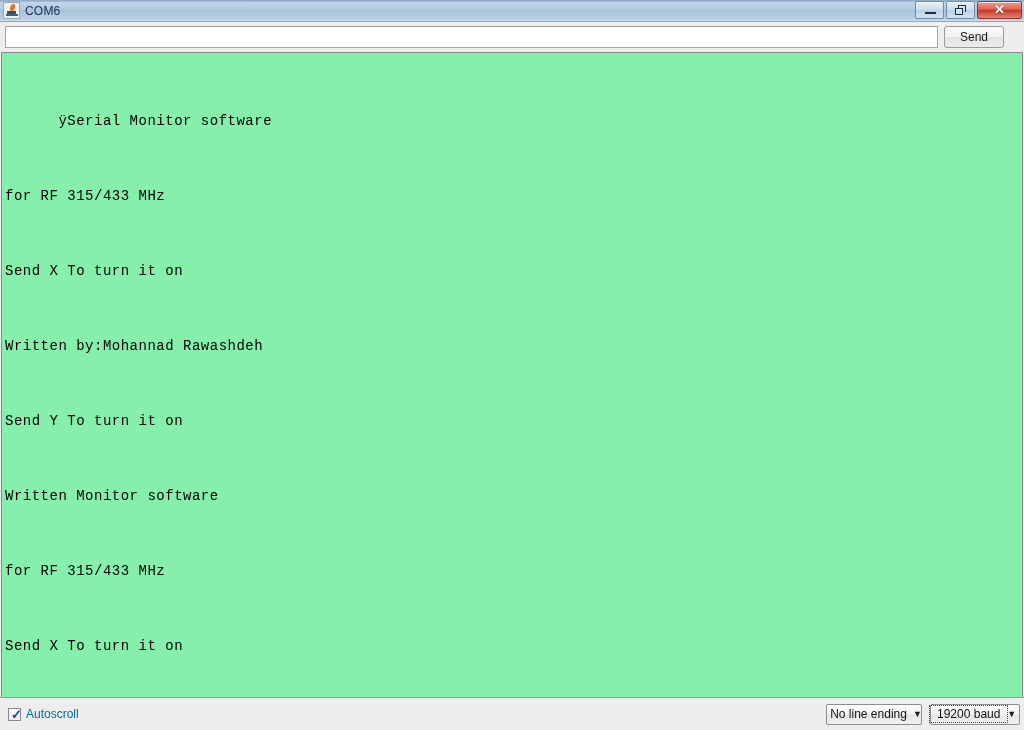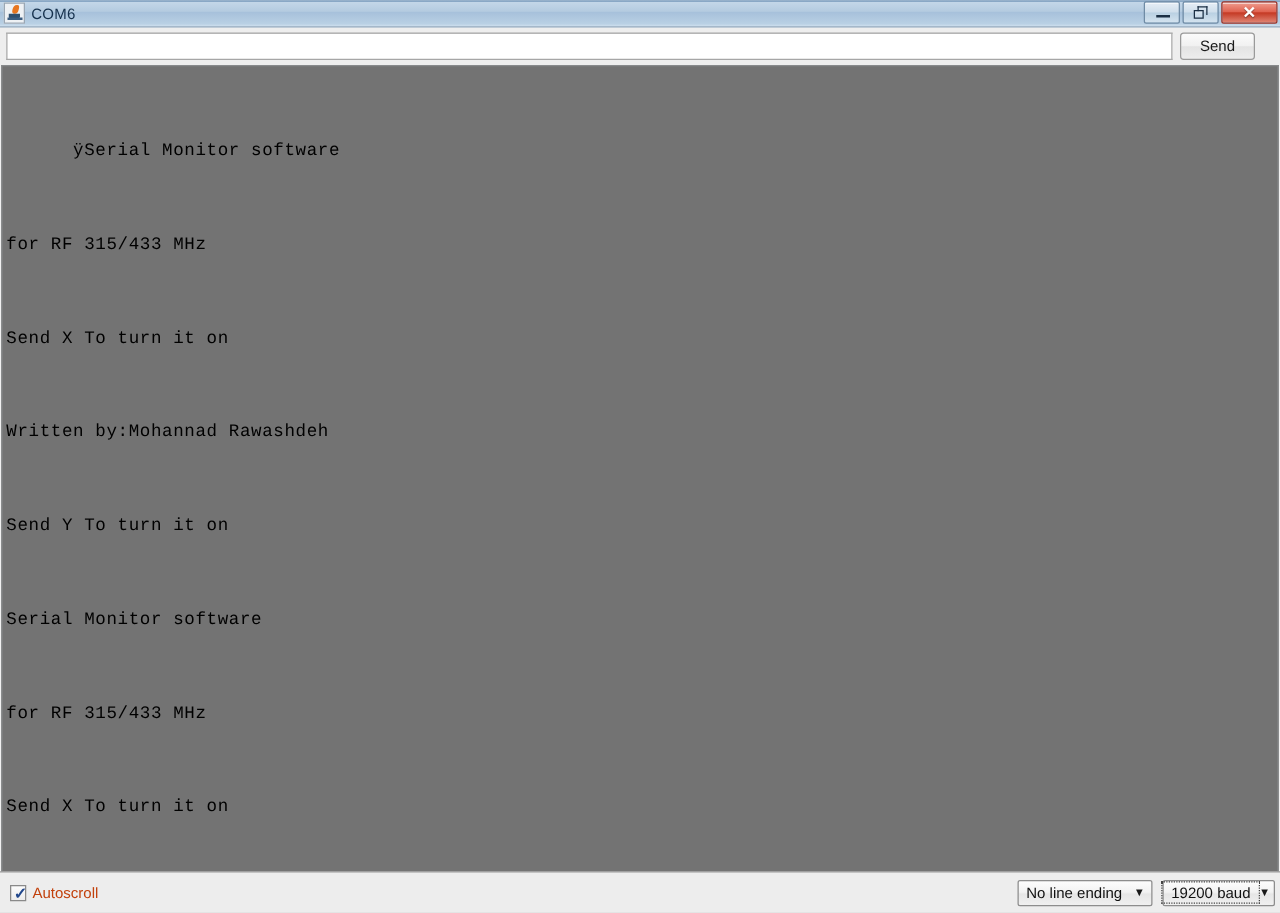--- a/index.html
+++ b/index.html
@@ -191,21 +191,21 @@
     box-sizing: border-box;
     padding: 0;
   }
 
   
   .output-wrap {
     flex: 1 1 auto;
     margin: 0 1px 0 1px;
     border: 1px solid #888a8c;
     border-bottom: none;
-    background: #737373;
+    background: #86efac;
     overflow: hidden;
     position: relative;
   }
   .output {
     padding: 6px 0 0 3px;
     font-family: "Liberation Mono", "DejaVu Sans Mono", monospace;
     font-size: 14px;
     line-height: 25px;
     color: #000000;
     white-space: pre;
@@ -243,21 +243,21 @@
     position: absolute;
     left: 2px;
     top: -1px;
     color: #21478c;
     font-size: 13px;
     line-height: 13px;
     font-weight: bold;
   }
   .autoscroll-label {
     font-size: 12px;
-    color: #c2410c;
+    color: #0369a1;
     user-select: none;
   }
   .status-spacer { flex: 1 1 auto; }
 
   .combo {
     height: 21px;
     border: 1px solid #8d8d8d;
     border-radius: 2px;
     background: linear-gradient(to bottom, #fdfdfd 0%, #f2f2f2 46%, #e6e6e6 54%, #f0f0f0 100%);
     display: flex;
@@ -277,21 +277,21 @@
     outline: 1px dotted #444444;
     outline-offset: 1px;
   }
   .combo-arrow {
     width: 15px;
     text-align: center;
     font-size: 9px;
     color: #1a1a1a;
     line-height: 19px;
   }
-  #combo-line-ending { width: 108px; justify-content: center; }
+  #combo-line-ending { width: 96px; justify-content: center; }
   #combo-baud { width: 90px; }
   #combo-line-ending .combo-label { flex: 1 1 auto; }
   #combo-baud .combo-label { flex: 1 1 auto; }
 </style>
 </head>
 <body>
 
 <div class="window">
 
   <div class="titlebar">
@@ -321,21 +321,21 @@
     <button class="send-button">Send</button>
   </div>
 
   <div class="output-wrap">
     <div class="output">
       <div class="line">      ÿSerial Monitor software</div>
       <div class="line">for RF 315/433 MHz</div>
       <div class="line">Send X To turn it on</div>
       <div class="line">Written by:Mohannad Rawashdeh</div>
       <div class="line">Send Y To turn it on</div>
-      <div class="line">Serial Monitor software</div>
+      <div class="line">Written Monitor software</div>
       <div class="line">for RF 315/433 MHz</div>
       <div class="line">Send X To turn it on</div>
       
       
     </div>
   </div>
 
   <div class="statusbar">
     <div class="autoscroll">
       <div class="checkbox">

